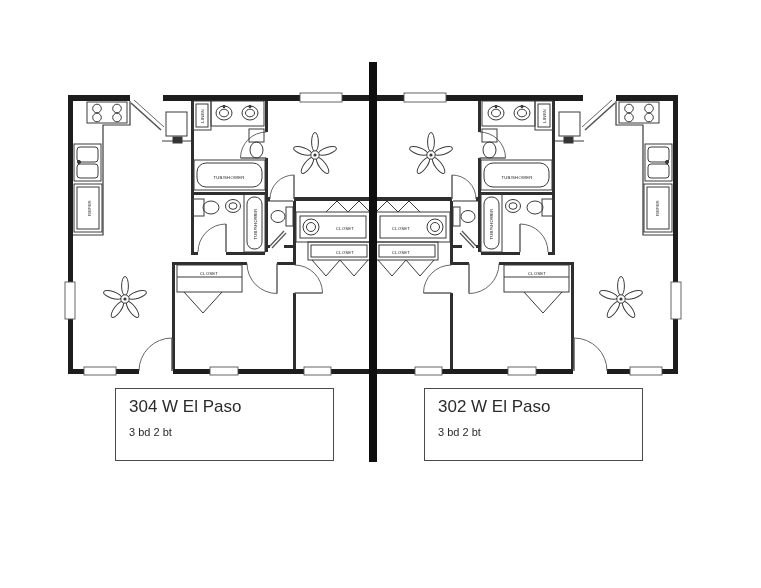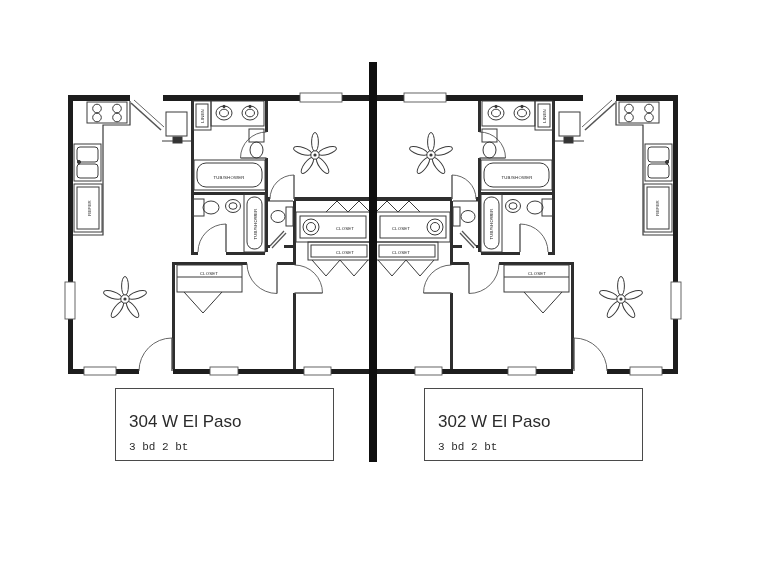--- a/index.html
+++ b/index.html
@@ -1,23 +1,23 @@
 <!DOCTYPE html>
 <html><head>
 <meta charset="utf-8">
 <style>
   html,body{margin:0;padding:0;background:#fff;width:761px;height:588px;overflow:hidden;}
   body{font-family:"Liberation Sans",sans-serif;position:relative;}
   .stage{position:absolute;left:0;top:0;width:761px;height:588px;}
   svg{position:absolute;left:0;top:0;}
   svg text{font-family:"Liberation Sans",sans-serif;fill:#1a1a1a;}
   .fixlabel{font-size:4.3px;letter-spacing:0.2px;}
-  .addr-box{position:absolute;width:219px;height:73px;border:1px solid #4a4a4a;background:#fff;box-sizing:border-box;padding:23px 0 0 13px;}
+  .addr-box{position:absolute;width:219px;height:73px;border:1px solid #4a4a4a;background:#fff;box-sizing:border-box;padding:8px 0 0 13px;}
   .addr-box .title{font-size:17px;color:#2b2b2b;}
-  .addr-box .specs{font-size:11px;color:#2b2b2b;margin-top:9px;font-family:Liberation Mono, monospace;}
+  .addr-box .specs{font-size:11px;color:#2b2b2b;margin-top:9px;}
   .box-304{left:115px;top:388px;}
   .box-302{left:424px;top:388px;}
 </style>
 </head>
 <body>
 
 <div class="stage">
 <svg width="761" height="588" viewBox="0 0 761 588">
   <defs>
 

